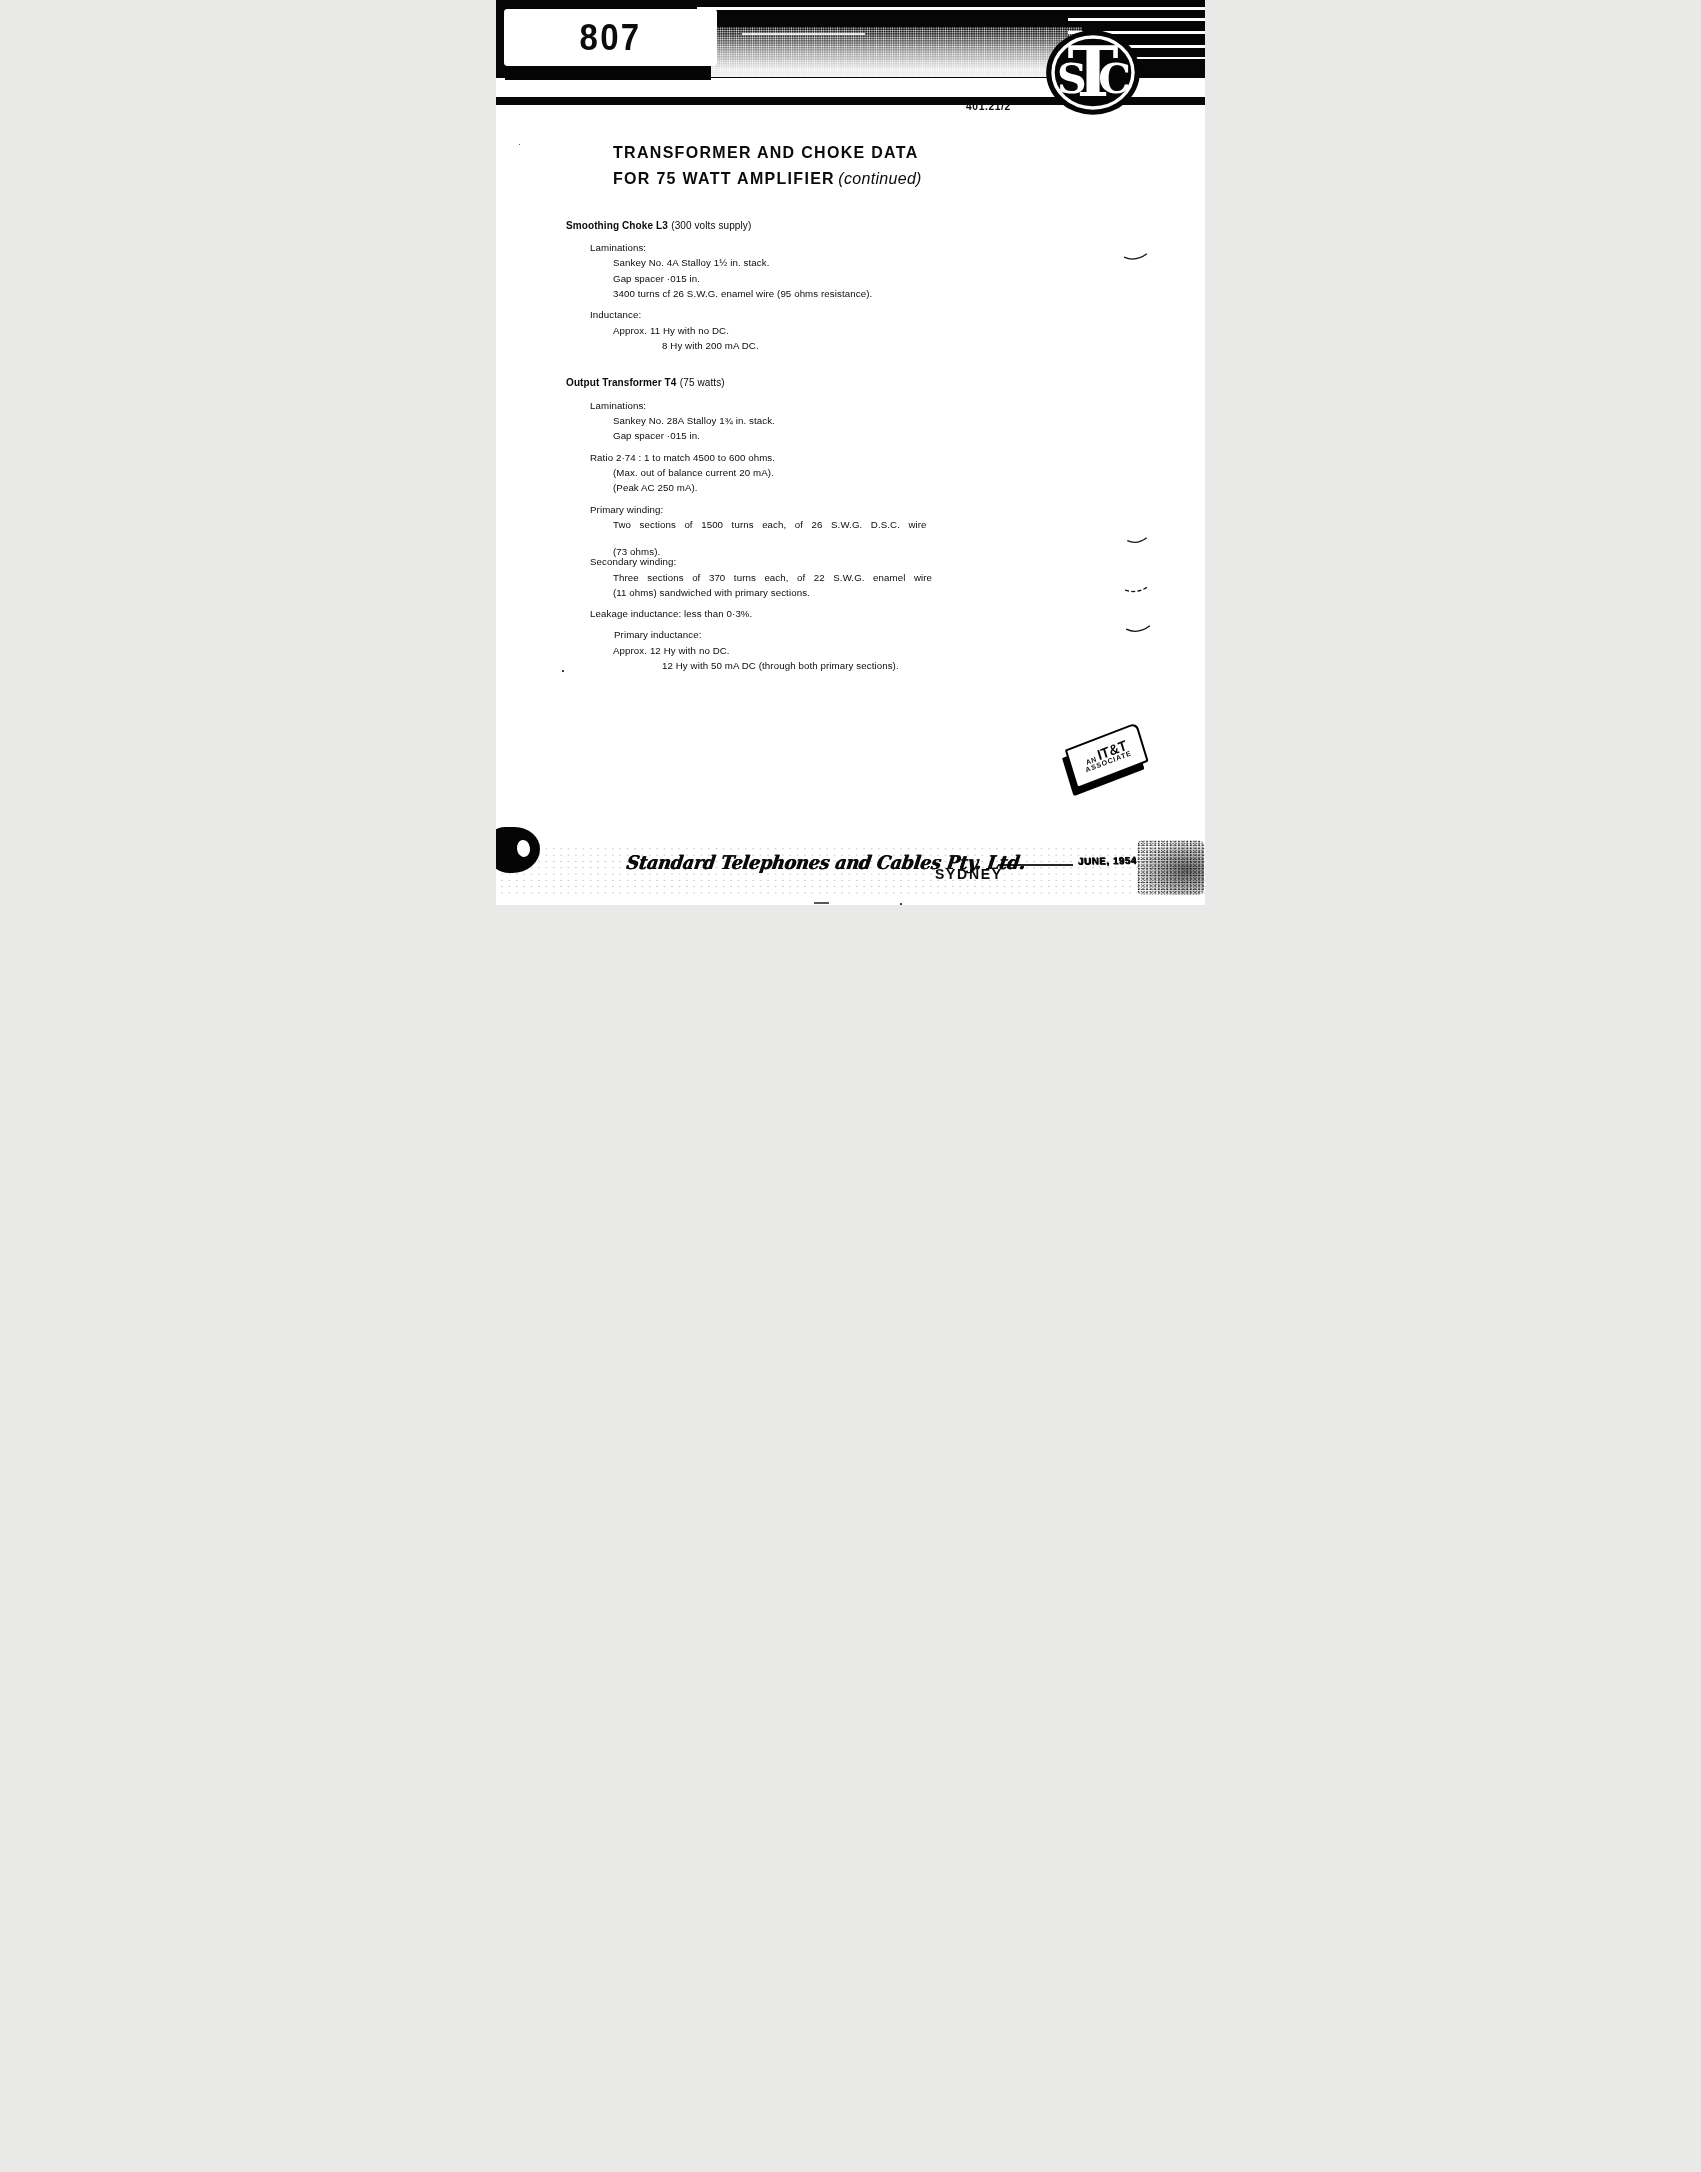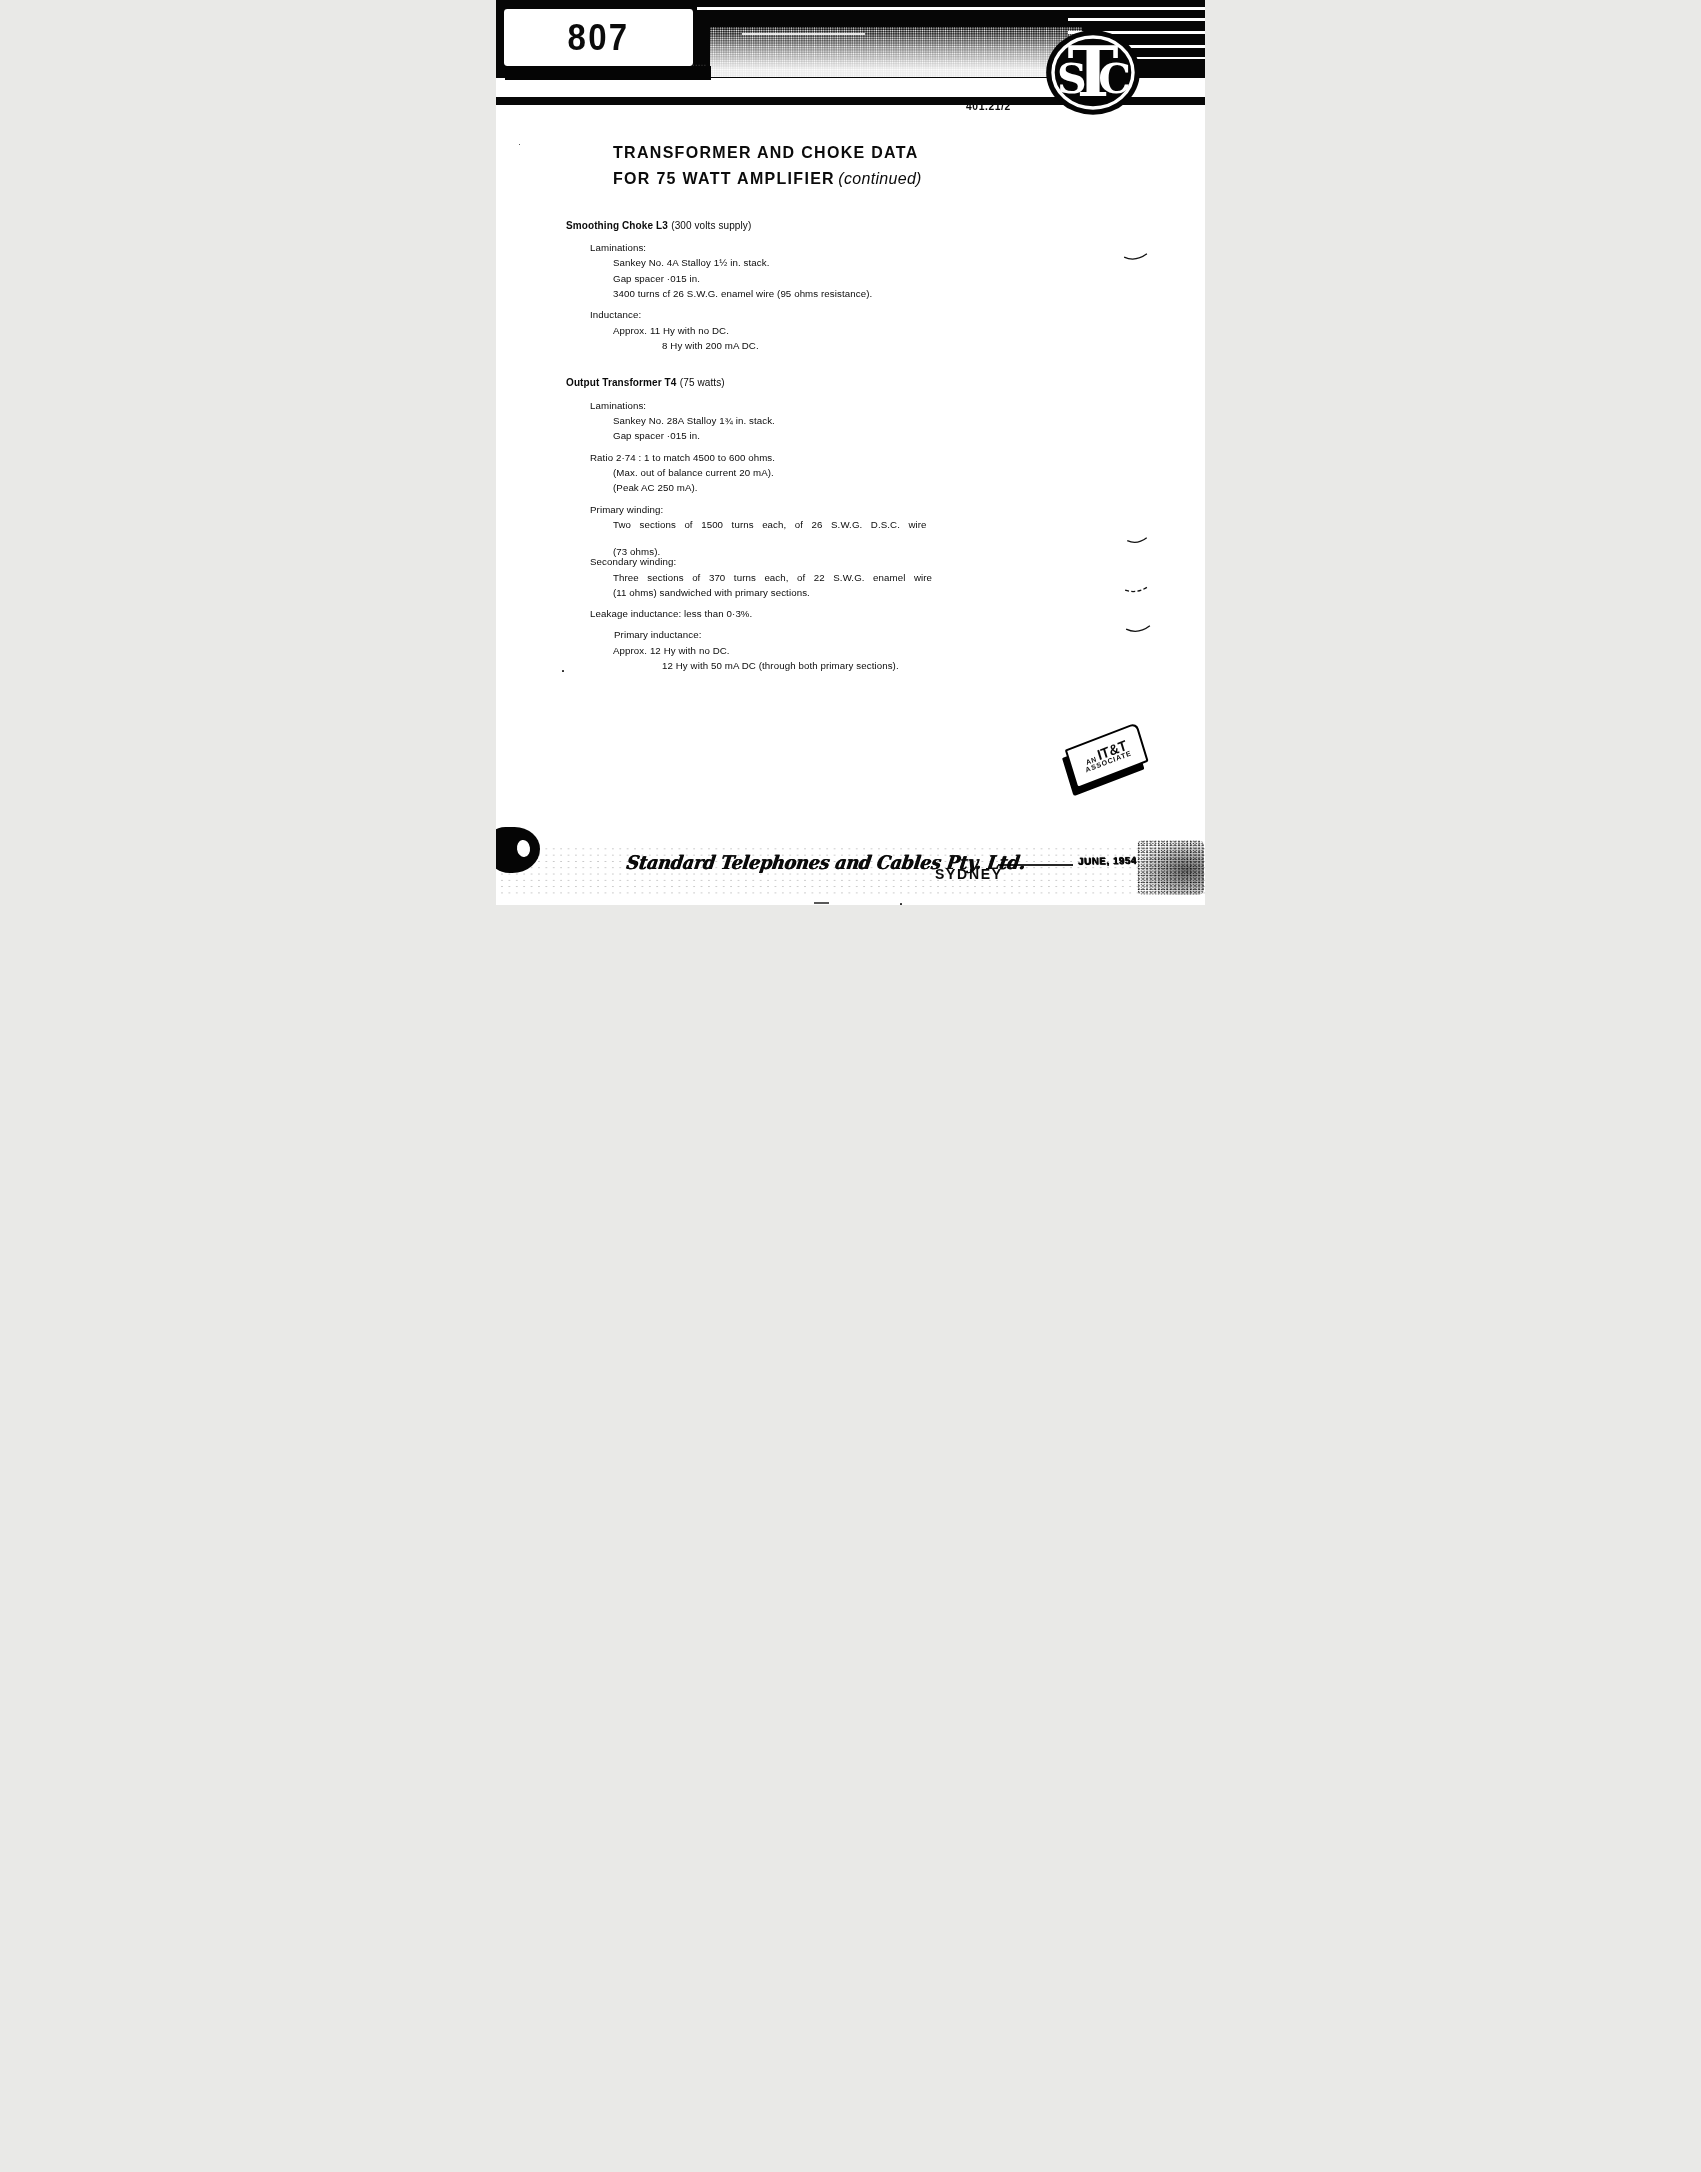--- a/index.html
+++ b/index.html
@@ -16,21 +16,21 @@
   .band-grain2 {position:absolute; left:34px; top:64px; width:177px; height:13.7px;
     background-image:radial-gradient(rgba(255,255,255,.8) 0.6px, transparent 0.8px); background-size:2.9px 2.3px; opacity:.5;}
   .stripe {position:absolute; background:#fff;}
   .stripe.s1 {left:201px; top:7.4px;  width:508px; height:2.3px;}
   .stripe.s2 {left:572px; top:18.3px; width:137px; height:2.9px;}
   .stripe.s3 {left:572px; top:31px; width:137px; height:2.9px;}
   .stripe.s4 {left:572px; top:45px; width:137px; height:2.9px;}
   .stripe.s5 {left:572px; top:57px; width:137px; height:2.3px;}
   .stripe.s6 {left:246px;  top:33px; width:123px; height:1.7px; opacity:.85;}
 
-  .badge {position:absolute; left:8px; top:9.1px; width:189px; height:57px; background:#fff;
+  .badge {position:absolute; left:8px; top:9.1px; width:213px; height:57px; background:#fff;
           border-radius:3.4px; display:flex; align-items:center; justify-content:center; z-index:2;}
   .badge-text {font-size:33px; font-weight:700; letter-spacing:2.3px; transform:scaleY(1.12);}
   .badge-underline {position:absolute; left:9.1px; top:66px; width:206px; height:13.7px; background:#050505;}
   .thin-bar {position:absolute; left:0; top:97px; width:709px; height:8px; background:#070707;}
 
   .stc-logo {position:absolute; left:549px; top:29px; width:96px; height:87px; z-index:3;}
   .ref-number {position:absolute; left:470px; top:101px; font-size:10.3px; font-weight:700;
                letter-spacing:0.6px; transform:scaleY(1.05);}
 
   

